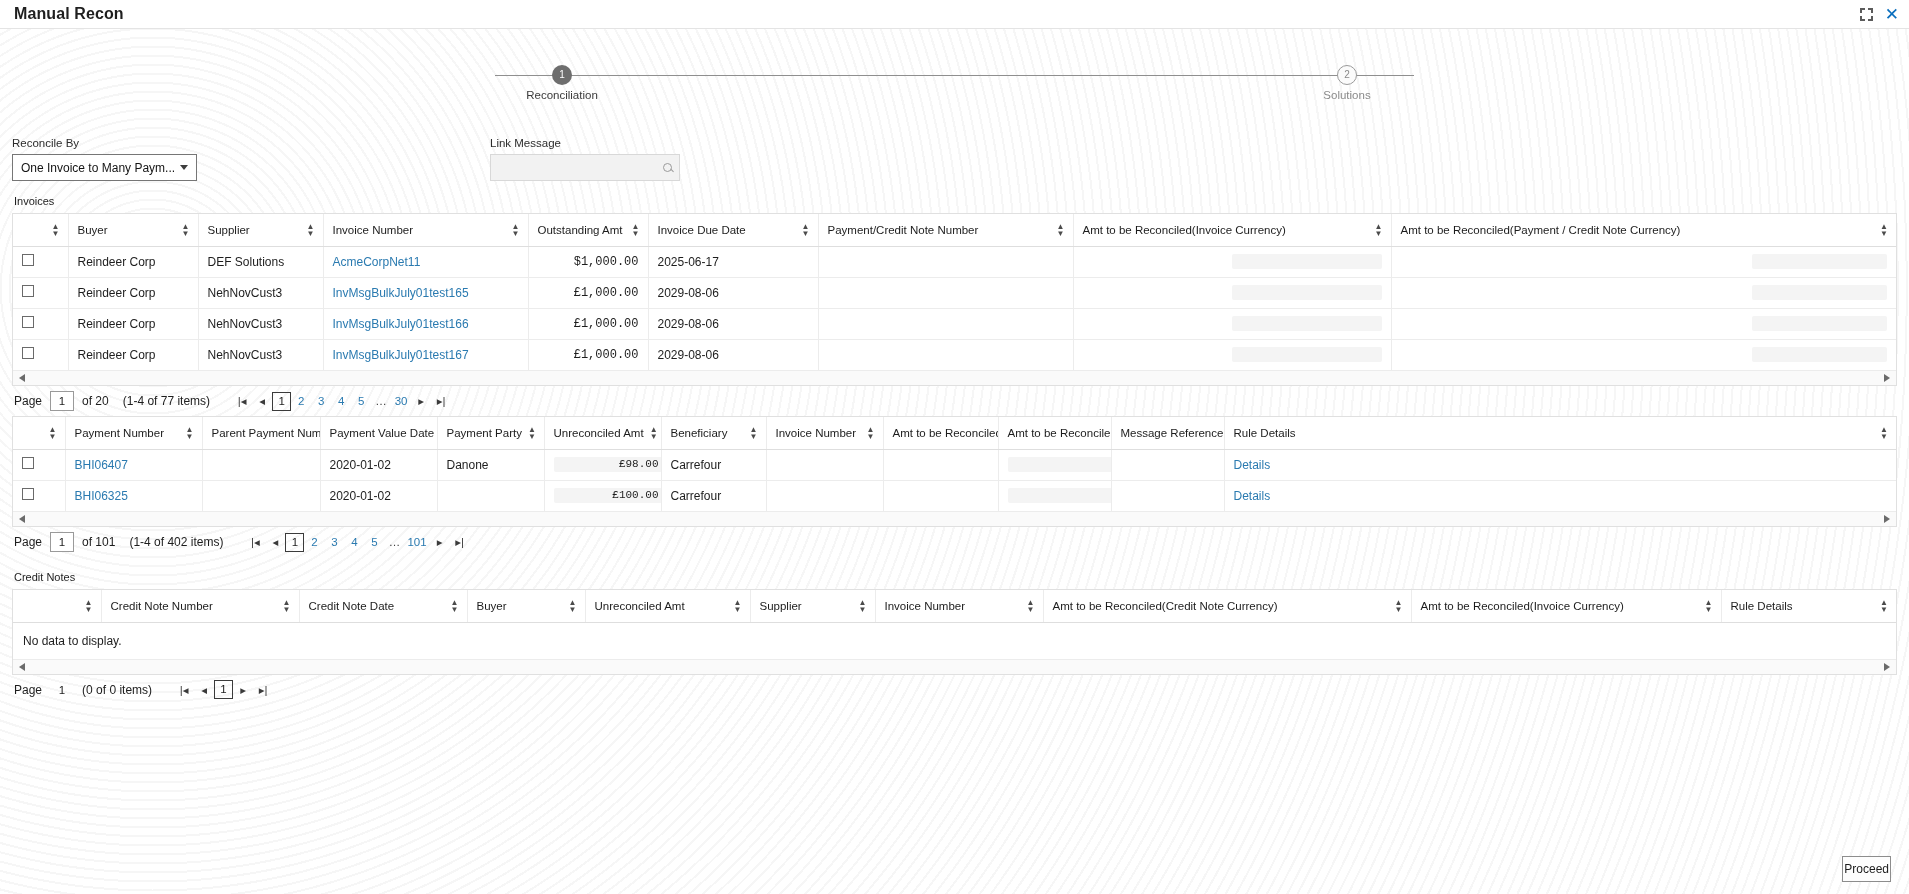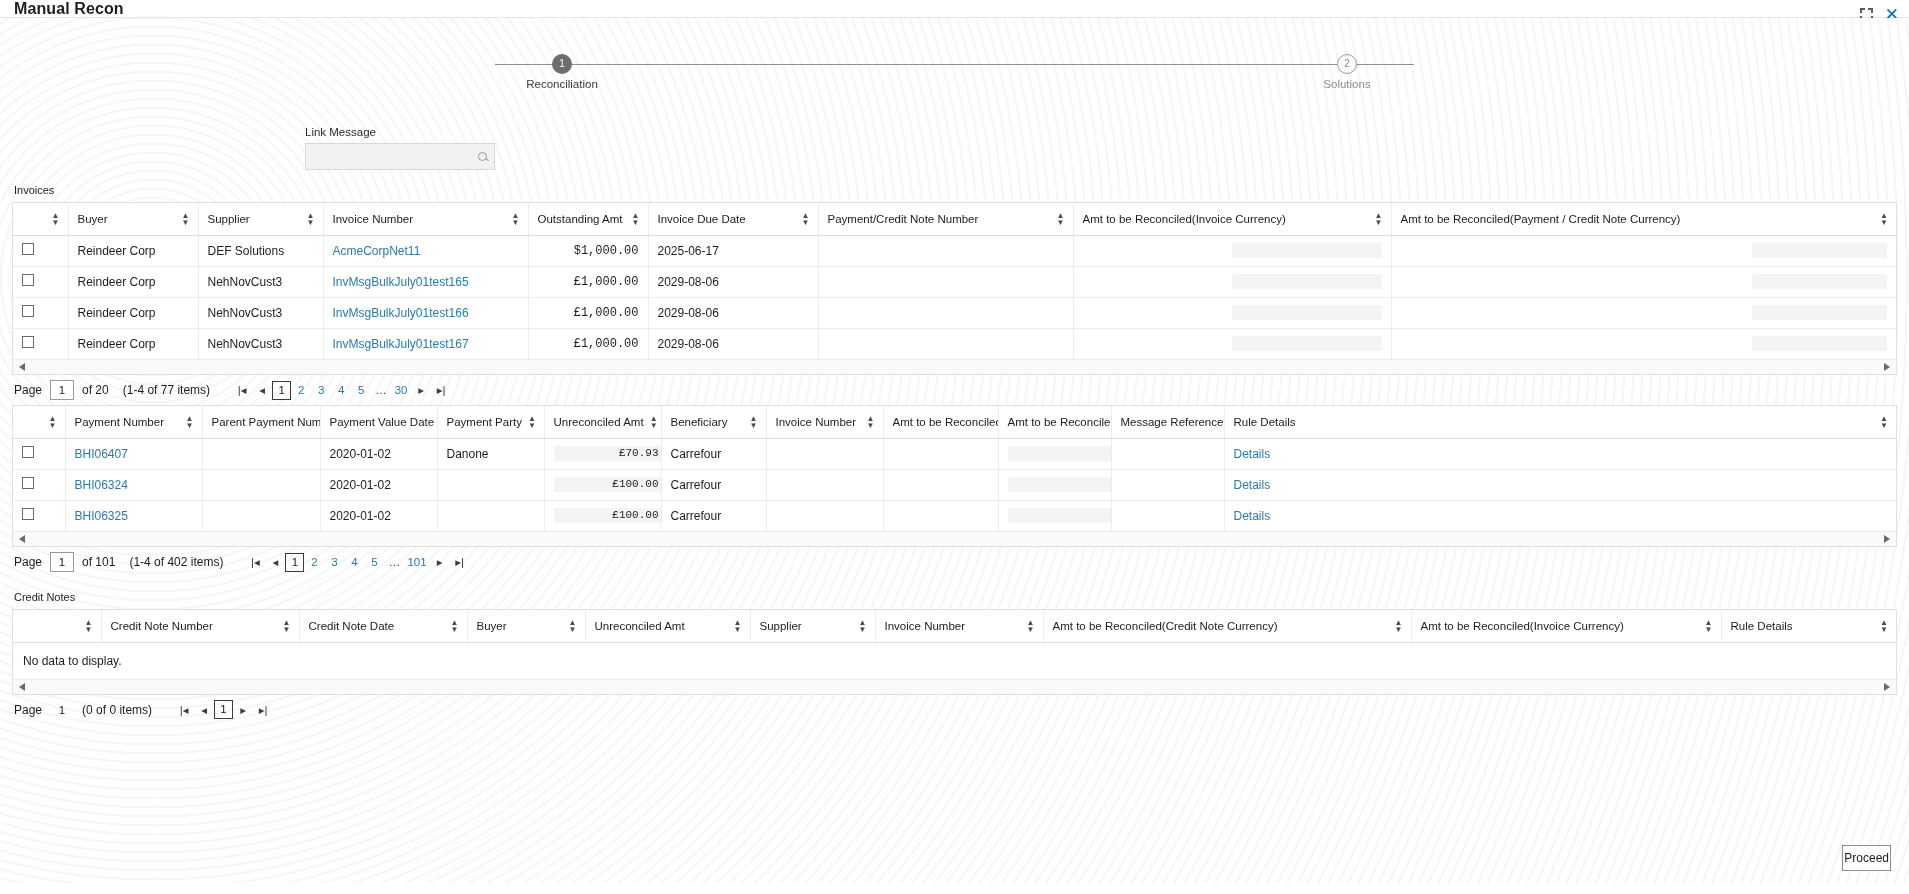--- a/index.html
+++ b/index.html
@@ -8,21 +8,21 @@
     width:1909px; height:894px;
     font-family:"Liberation Sans", sans-serif;
     font-size:12px;
     color:#1c1c1c;
     background:#ffffff;
     overflow:hidden;
   }
 
   
   .titlebar{
-    height:18px; position:relative; background:#fff;
+    height:29px; position:relative; background:#fff;
     display:flex; align-items:center;
     border-bottom:1px solid #e4e4e4;
   }
   .app-title{
     font-size:16px; font-weight:bold; color:#1f1f1f;
     padding-left:14px; letter-spacing:.1px;
   }
   .win-ctrls{ position:absolute; right:10px; top:0; height:29px;
     display:flex; align-items:center; gap:12px; }
   .ic-expand{ width:13px; height:13px; position:relative; display:block; }
@@ -173,20 +173,27 @@
       <div class="bub">1</div>
       <div class="lbl">Reconciliation</div>
     </div>
     <div class="step idle" id="step2">
       <div class="bub">2</div>
       <div class="lbl">Solutions</div>
     </div>
   </div>
 
   <div class="form-row">
+    <div class="fld">
+      <span class="fld-lbl">Reconcile By</span>
+      <div class="select">
+        <span class="cv">One Invoice to Many Paym...</span>
+        <span class="sel-caret"></span>
+      </div>
+    </div>
     <div class="spacer-lk"></div>
     <div class="fld">
       <span class="fld-lbl">Link Message</span>
       <div class="searchbox">
         <span class="mag"></span>
       </div>
     </div>
   </div>
 
   <div class="sect-title">Invoices</div>
@@ -485,39 +492,21 @@
       </tr>
         </thead>
       <tbody id="pay-body">
           <tr>
             <td><span class="cb"></span></td>
             <td><span class="lnk">BHI06407</span></td>
             <td class=""></td>
             <td class="">2020-01-02</td>
             <td class="">Danone</td>
             <td class="num">
-              <span class="ghost w110" style="text-align:right;padding-right:5px;line-height:15px;font-size:11px;color:#1d1d1d">£70.93</span>
-            </td>
-            <td class="">Carrefour</td>
-            <td class=""></td>
-            <td class=""></td>
-            <td>
-              <span class="ghost w110"></span>
-            </td>
-            <td class=""></td>
-            <td style="border-right:none"><span class="lnk">Details</span></td>
-          </tr>
-          <tr>
-            <td><span class="cb"></span></td>
-            <td><span class="lnk">BHI06324</span></td>
-            <td class=""></td>
-            <td class="">2020-01-02</td>
-            <td class=""></td>
-            <td class="num">
-              <span class="ghost w110" style="text-align:right;padding-right:5px;line-height:15px;font-size:11px;color:#1d1d1d">£100.00</span>
+              <span class="ghost w110" style="text-align:right;padding-right:5px;line-height:15px;font-size:11px;color:#1d1d1d">£98.00</span>
             </td>
             <td class="">Carrefour</td>
             <td class=""></td>
             <td class=""></td>
             <td>
               <span class="ghost w110"></span>
             </td>
             <td class=""></td>
             <td style="border-right:none"><span class="lnk">Details</span></td>
           </tr>

